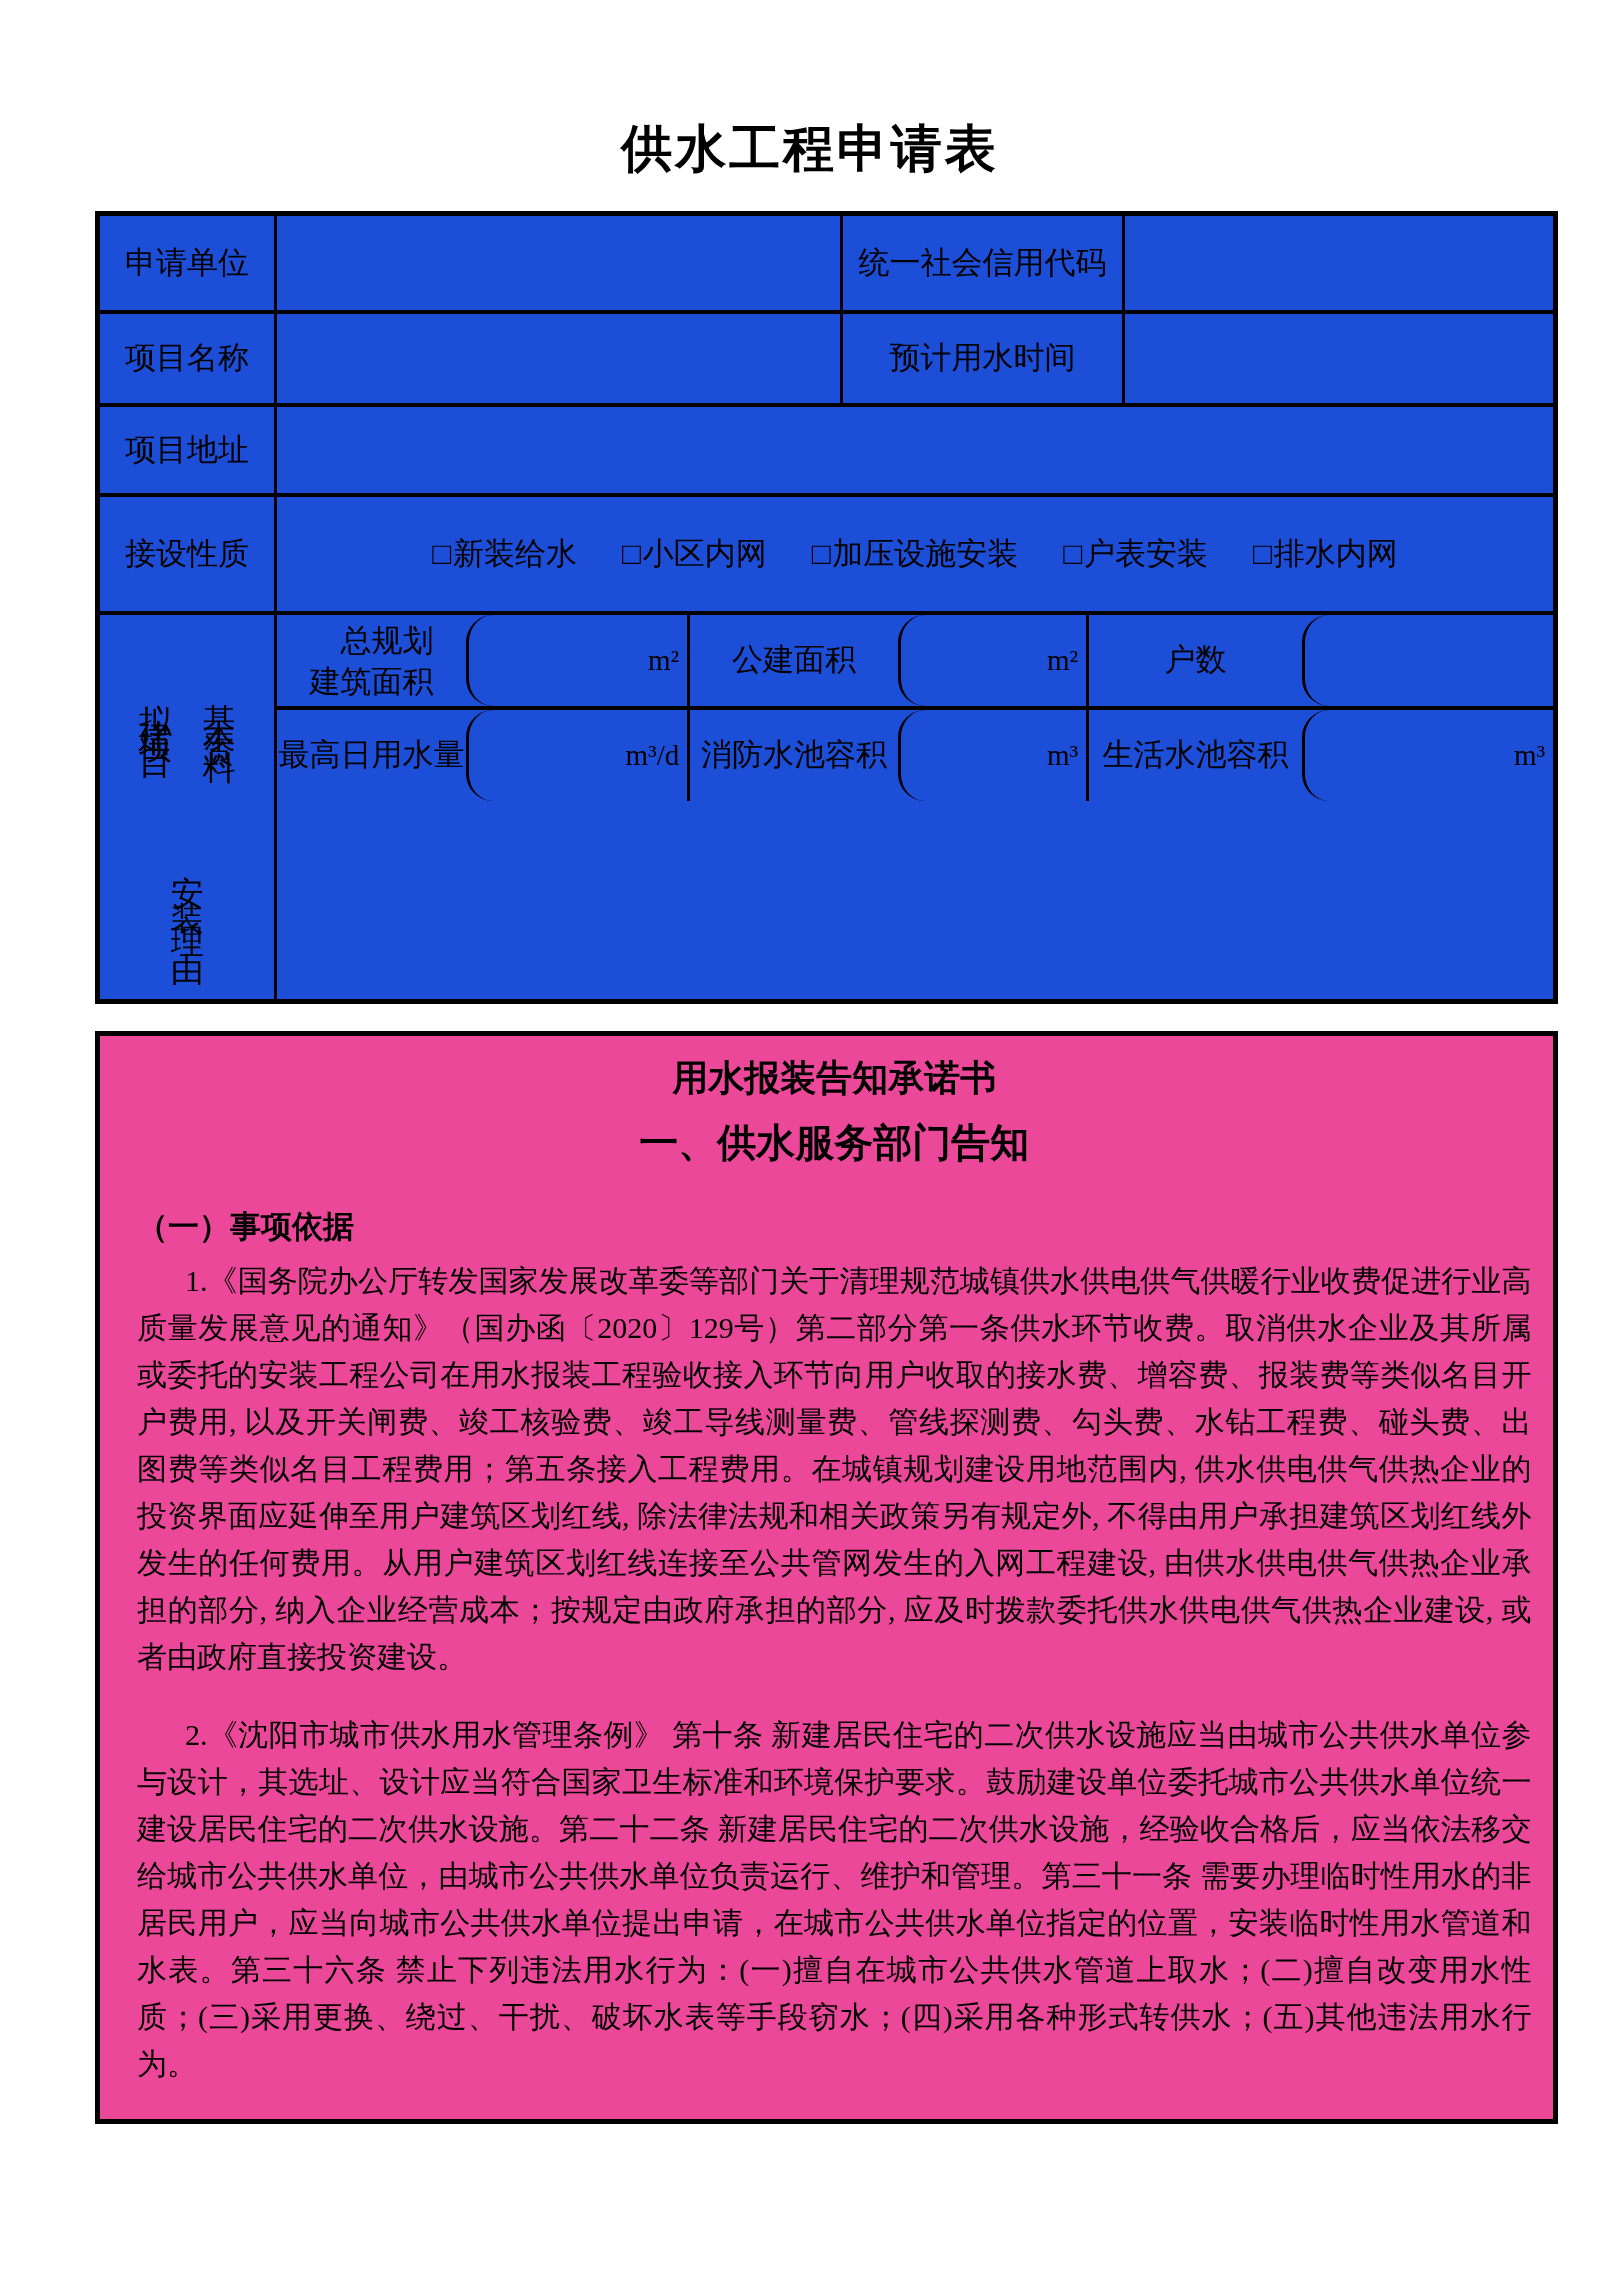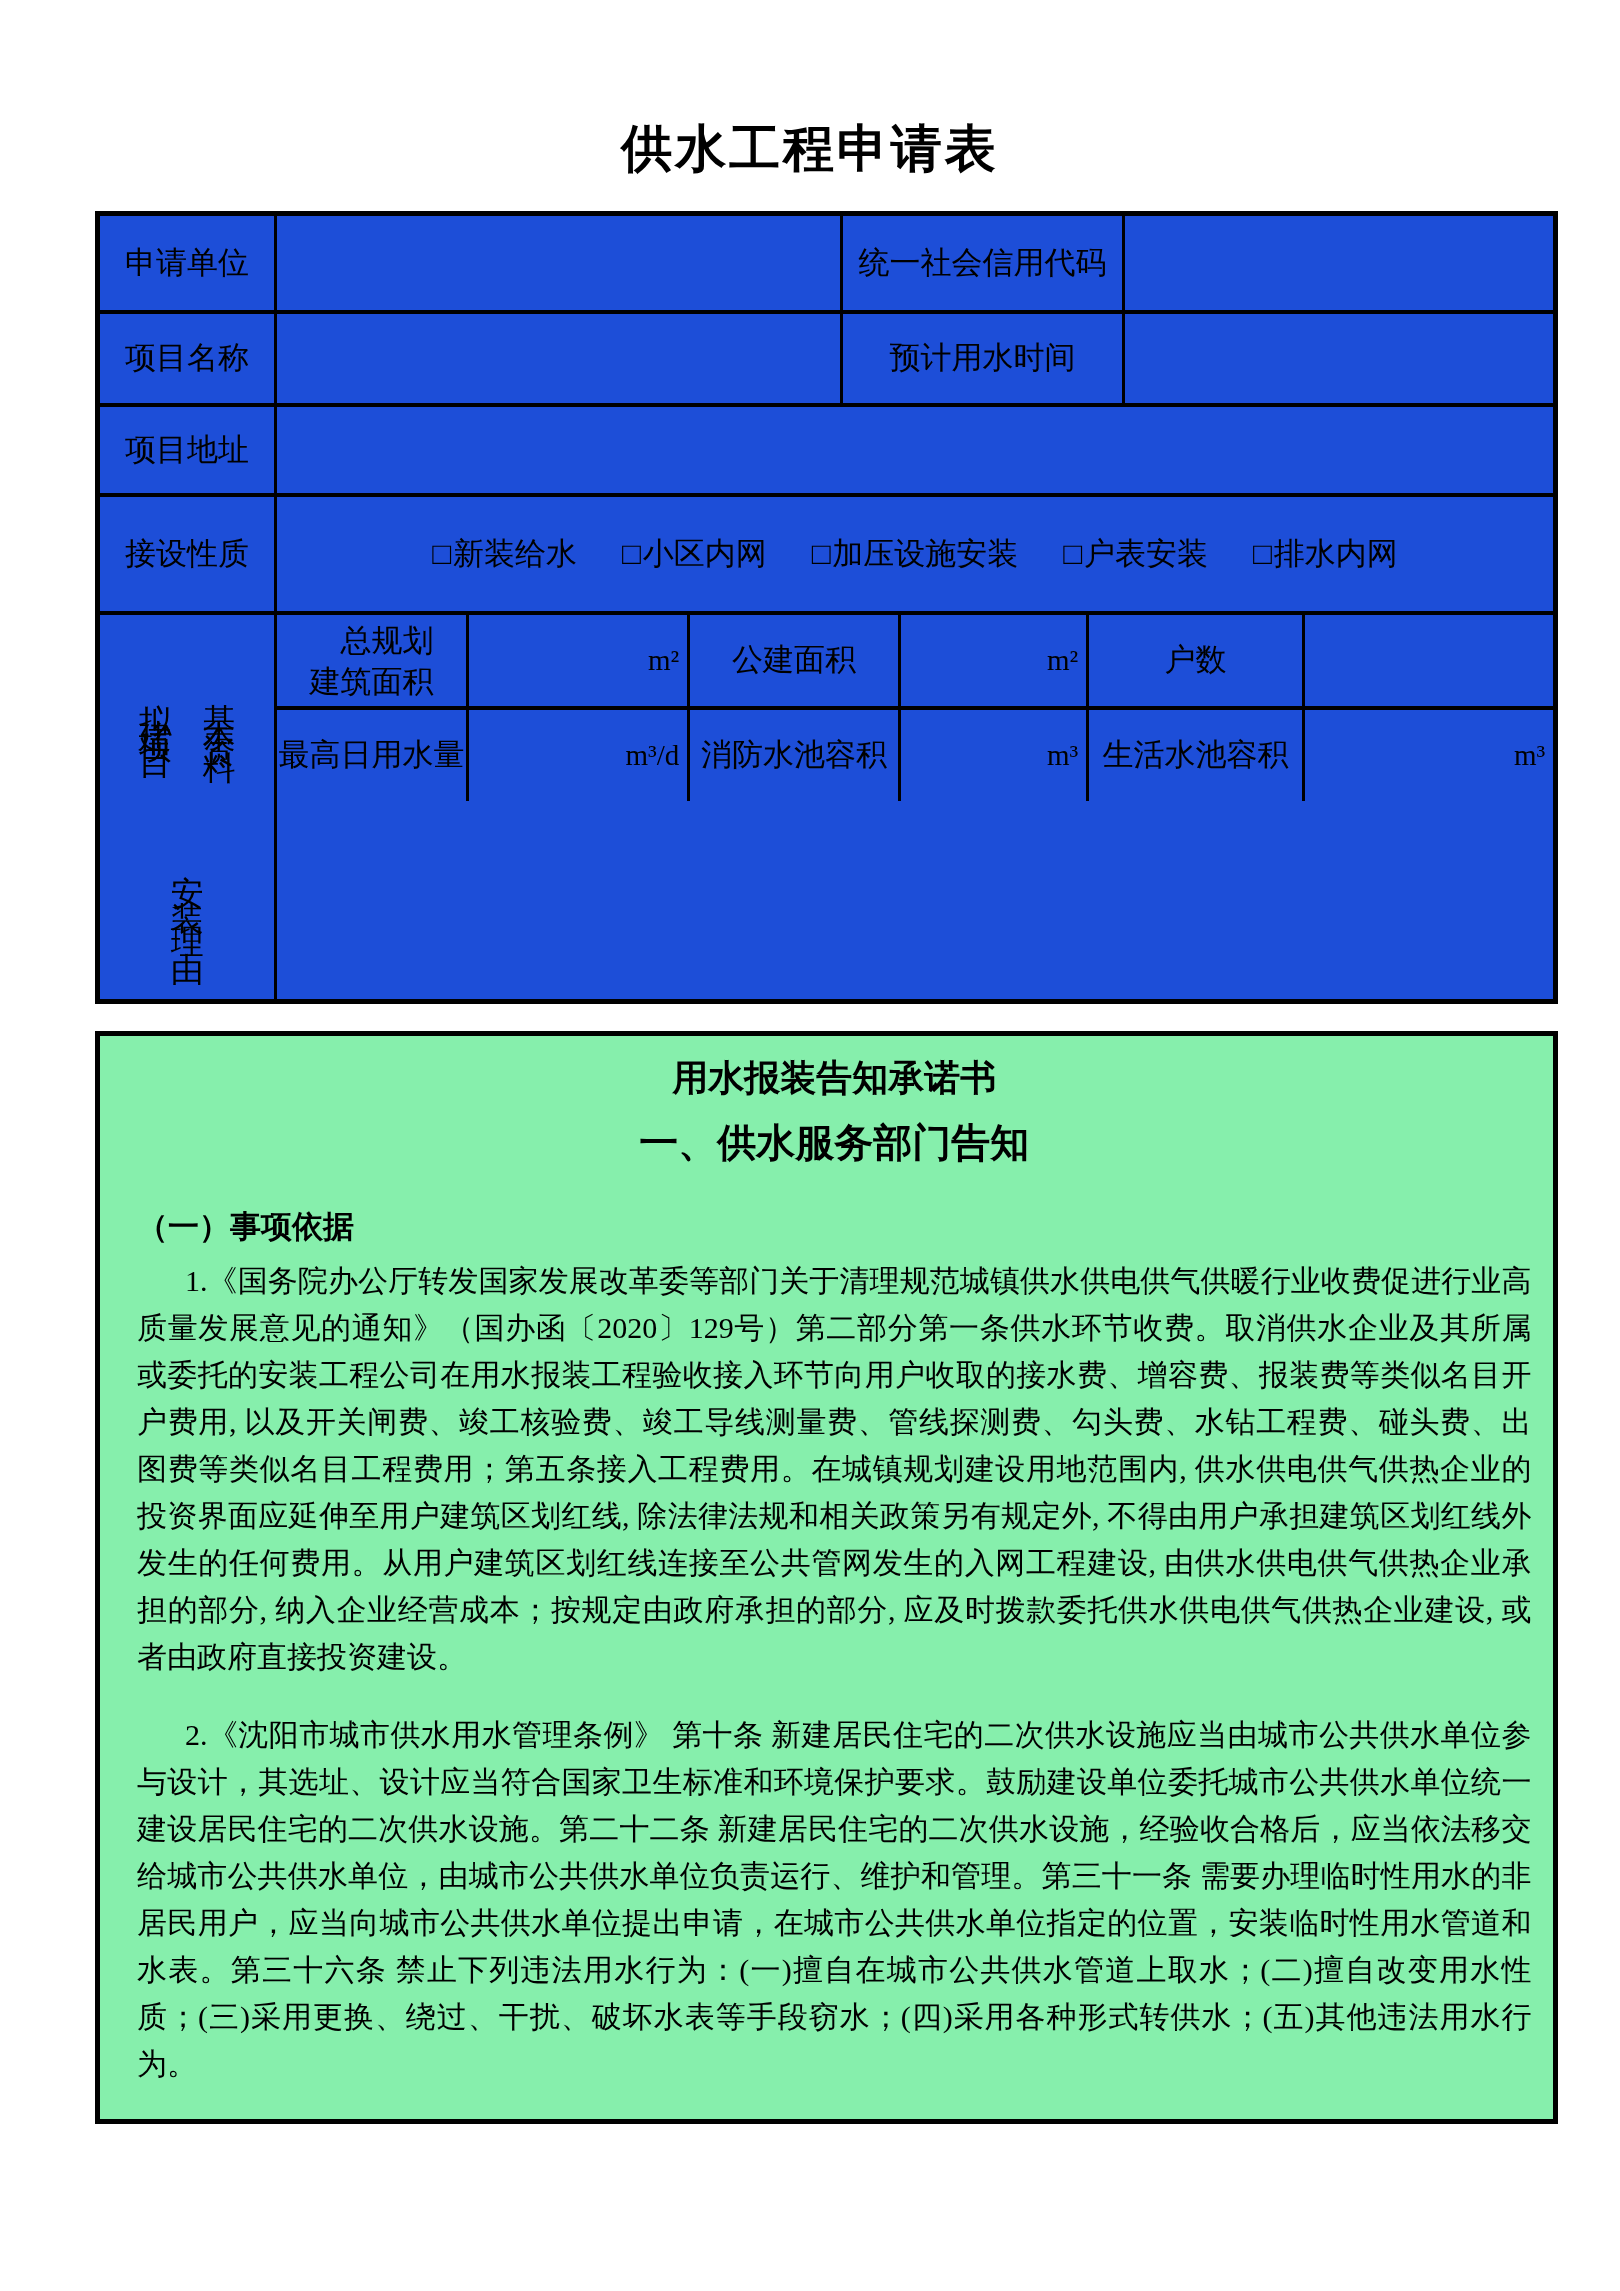--- a/index.html
+++ b/index.html
@@ -37,31 +37,31 @@
   
   .group{display:flex;border-top:4.9px solid #000;box-sizing:border-box;}
   .group-label{
     width:174px;flex:none;display:flex;align-items:center;justify-content:center;
     gap:27.4px;box-sizing:border-box;
   }
   .group-rows{flex:1;border-left:3.9px solid #000;display:flex;flex-direction:column;box-sizing:border-box;}
   .group-rows .trow + .trow{border-top:4.9px solid #000;}
   .gc1{width:189px;flex:none;text-align:right;} .gc2{width:221px;flex:none;} .gc3{width:211px;flex:none;}
   .gc4{width:188px;flex:none;} .gc5{width:216px;flex:none;} .gc6{flex:1;}
-  .unit-cell{justify-content:flex-end;padding-right:7.8px;font-size:29px;}
+  .unit-cell{justify-content:flex-end;padding-right:7.8px;font-size:29px;border-radius:27px;}
   .two-line{display:flex;flex-direction:column;line-height:41px;}
   .v-text{
     writing-mode:vertical-lr;text-orientation:upright;
     font-size:33px;letter-spacing:15.7px;line-height:1.1;
   }
   .v-text.reason{letter-spacing:25.5px;}
   
   .notice-box{
     position:absolute;left:95px;top:1031px;width:1463px;height:1093px;
-    border:5.9px solid #000;box-sizing:border-box;background:#86efac;
+    border:5.9px solid #000;box-sizing:border-box;background:#ec4899;
     padding:13.7px 21.6px 0 37px;
   }
   .notice-title{text-align:center;font-size:36px;font-weight:bold;margin-top:7.8px;line-height:1.2;}
   .notice-sec1{text-align:center;font-size:39px;font-weight:bold;margin-top:19.6px;line-height:1.2;}
   .notice-sub1{font-size:31px;font-weight:bold;margin-top:41px;line-height:1.2;}
   .notice-para{
     font-size:30px;line-height:47px;text-align:justify;
     text-indent:1.6em;margin:11.8px 0 0 0;
   }
   .notice-para.p2{margin-top:31px;}

